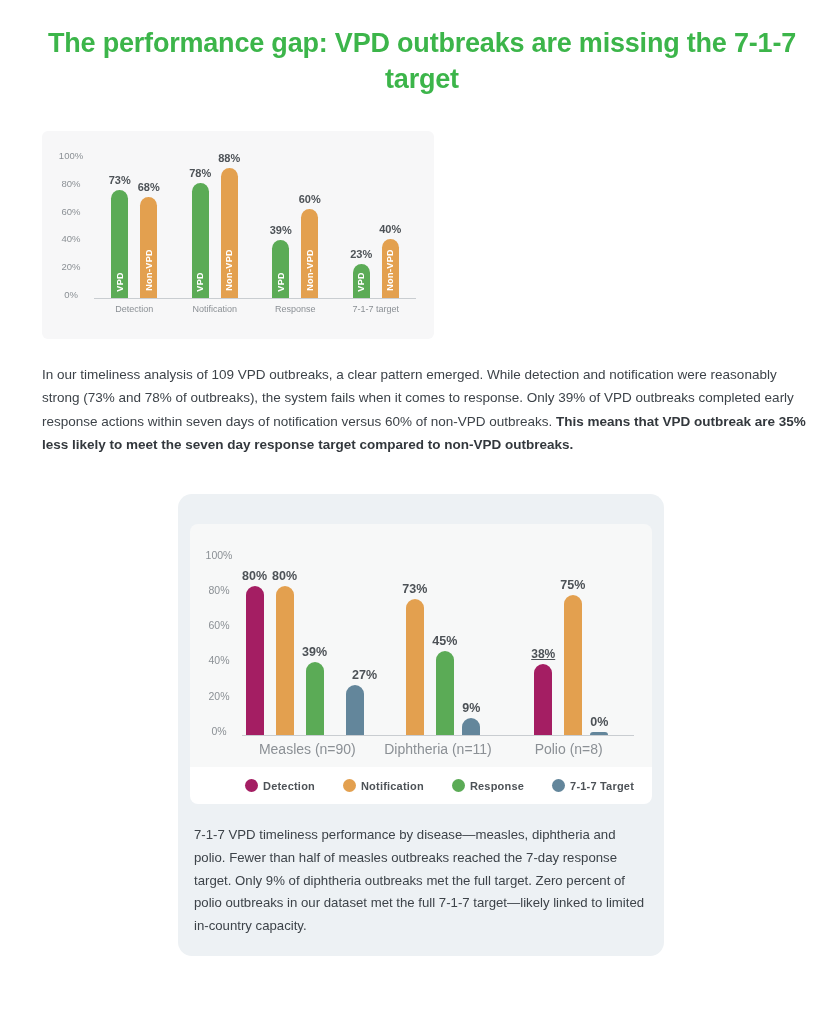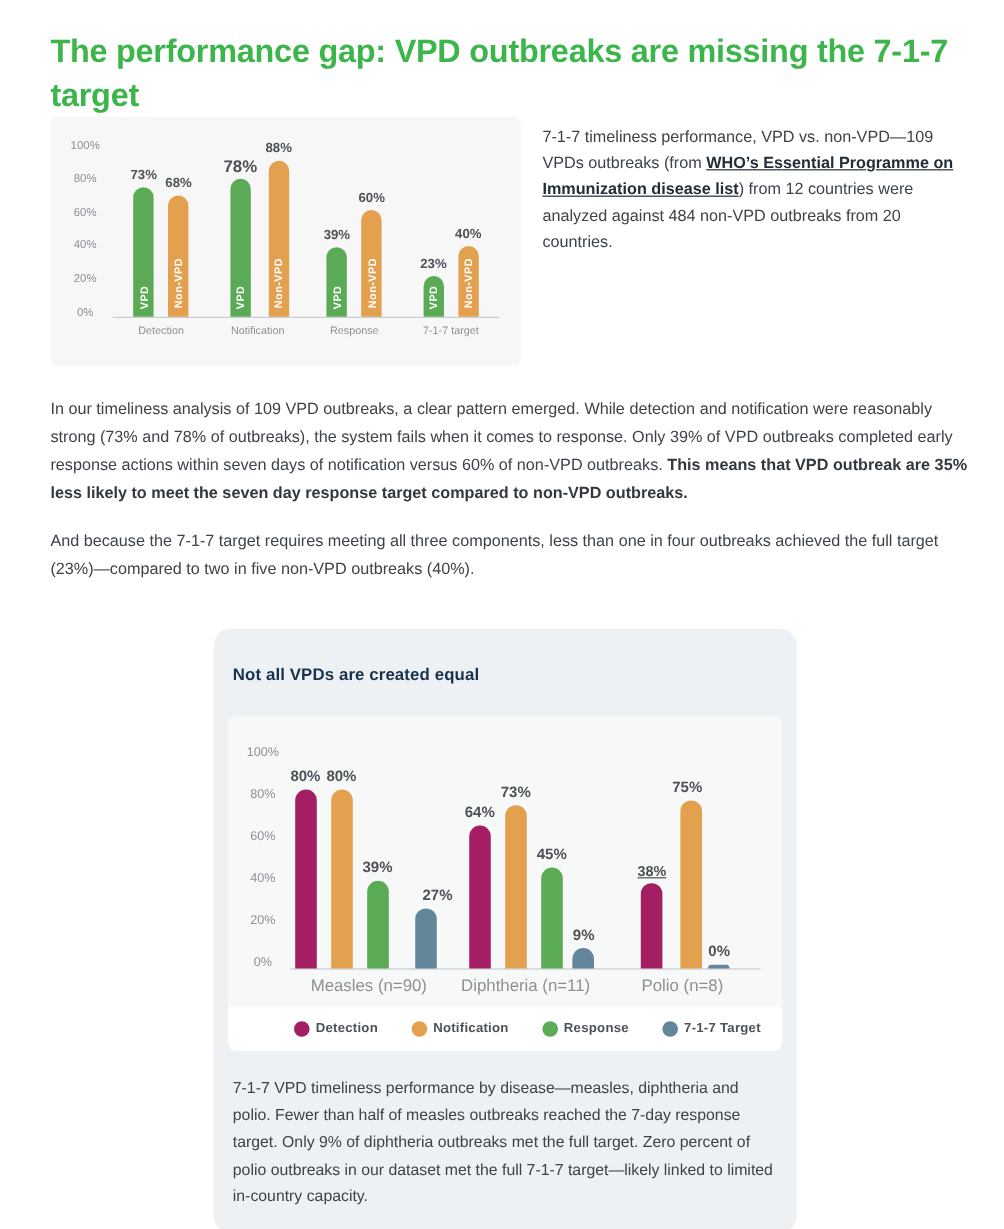--- a/index.html
+++ b/index.html
@@ -8,21 +8,21 @@
     width:837px; min-height:1024px;
     font-family:"Liberation Sans", sans-serif;
     color:#3d4349;
     position:relative;
   }
   .container { padding:26px 30px 0 42px; }
 
   h1.page-title {
     font-size:27px; line-height:1.32; font-weight:800;
     color:#3cb54a; letter-spacing:-0.2px;
-    max-width:760px; 
+    max-width:760px; margin-bottom:34px;text-align:center;
   }
 
   
   .row1 { display:flex; gap:18px; align-items:flex-start; margin-bottom:24px; }
 
   .chart-card {
     width:392px; height:208px; background:#f7f7f8; border-radius:6px;
     padding:20px 18px 0 14px; flex:none;
   }
   .chart-inner { display:flex; gap:8px; }
@@ -119,21 +119,21 @@
                 </div>
                 <div class="bar-col" style="height: 148px;">
                   <div class="bar-val" style="font-size: 11px;">68%</div>
                   <div class="bar" style="height: 101px; width: 17px; background: rgb(227, 160, 79); border-radius: 8.5px 8.5px 0px 0px;">
                     <span class="bar-inside">Non-VPD</span>
                   </div>
                 </div>
               </div>
               <div class="group" style="gap: 7px;">
                 <div class="bar-col" style="height: 148px;">
-                  <div class="bar-val" style="font-size: 14px;">78%</div>
+                  <div class="bar-val" style="font-size: 11px;">78%</div>
                   <div class="bar" style="height: 115px; width: 17px; background: rgb(91, 171, 86); border-radius: 8.5px 8.5px 0px 0px;">
                     <span class="bar-inside">VPD</span>
                   </div>
                 </div>
                 <div class="bar-col" style="height: 148px;">
                   <div class="bar-val" style="font-size: 11px;">88%</div>
                   <div class="bar" style="height: 130px; width: 17px; background: rgb(227, 160, 79); border-radius: 8.5px 8.5px 0px 0px;">
                     <span class="bar-inside">Non-VPD</span>
                   </div>
                 </div>
@@ -169,33 +169,28 @@
             </div>
             <div class="xlabels" style="font-size: 9px;">
               <div class="xlabel">Detection</div>
               <div class="xlabel">Notification</div>
               <div class="xlabel">Response</div>
               <div class="xlabel">7-1-7 target</div>
             </div>
           </div>
         </div>
     </div>
-    <p class="chart1-caption">
-      <span>7-1-7 timeliness performance, VPD vs. non-VPD—109 VPDs outbreaks (from </span><a>WHO’s Essential Programme on Immunization disease list</a><span>) from 12 countries were analyzed against 484 non-VPD outbreaks from 20 countries.</span>
-    </p>
   </div>
 
   <p class="para">
     <span>In our timeliness analysis of 109 VPD outbreaks, a clear pattern emerged. While detection and notification were reasonably strong (73% and 78% of outbreaks), the system fails when it comes to response. Only 39% of VPD outbreaks completed early response actions within seven days of notification versus 60% of non-VPD outbreaks. </span><b>This means that VPD outbreak are 35% less likely to meet the seven day response target compared to non-VPD outbreaks.</b>
   </p>
 
-  <p class="para">And because the 7-1-7 target requires meeting all three components, less than one in four outbreaks achieved the full target (23%)—compared to two in five non-VPD outbreaks (40%).</p>
 
   <div class="big-card">
-    <div class="big-card-title">Not all VPDs are created equal</div>
     <div class="inner-panel">
       <div class="inner-plot">
         <div class="chart-inner" id="chart2">
             <div class="yaxis" style="height: 186px; font-size: 10.5px;">
               <span>100%</span>
               <span>80%</span>
               <span>60%</span>
               <span>40%</span>
               <span>20%</span>
               <span>0%</span>
@@ -215,42 +210,38 @@
                     <div class="bar-val" style="font-size: 12.5px;">39%</div>
                     <div class="bar" style="height: 73px; width: 18px; background: rgb(91, 171, 86); border-radius: 9px 9px 0px 0px;"></div>
                   </div>
                   <div class="bar-col" style="height: 186px;">
                     <div class="bar-val" style="font-size: 12.5px; margin-left: 20px;">27%</div>
                     <div class="bar" style="height: 50px; width: 18px; background: rgb(99, 134, 155); border-radius: 9px 9px 0px 0px;"></div>
                   </div>
                 </div>
                 <div class="group" style="gap: 5px;">
                   <div class="bar-col" style="height: 186px;">
-                    <div class="bar-val" style="font-size: 12.5px;">64%</div>
-                    <div class="bar" style="height: 119px; width: 18px; background: rgb(164, 30, 99); border-radius: 9px 9px 0px 0px;"></div>
-                  </div>
-                  <div class="bar-col" style="height: 186px;">
                     <div class="bar-val" style="font-size: 12.5px;">73%</div>
                     <div class="bar" style="height: 136px; width: 18px; background: rgb(227, 160, 79); border-radius: 9px 9px 0px 0px;"></div>
                   </div>
                   <div class="bar-col" style="height: 186px;">
                     <div class="bar-val" style="font-size: 12.5px;">45%</div>
                     <div class="bar" style="height: 84px; width: 18px; background: rgb(91, 171, 86); border-radius: 9px 9px 0px 0px;"></div>
                   </div>
                   <div class="bar-col" style="height: 186px;">
                     <div class="bar-val" style="font-size: 12.5px;">9%</div>
                     <div class="bar" style="height: 17px; width: 18px; background: rgb(99, 134, 155); border-radius: 9px 9px 0px 0px;"></div>
                   </div>
                 </div>
                 <div class="group" style="gap: 5px;">
                   <div class="bar-col" style="height: 186px;">
                     <div class="bar-val" style="font-size: 12px; text-decoration: underline;">38%</div>
                     <div class="bar" style="height: 71px; width: 18px; background: rgb(164, 30, 99); border-radius: 9px 9px 0px 0px;"></div>
                   </div>
-                  <div class="bar-col" style="height: 186px; align-items: flex-end;">
+                  <div class="bar-col" style="height: 186px;">
                     <div class="bar-val" style="font-size: 12.5px;">75%</div>
                     <div class="bar" style="height: 140px; width: 18px; background: rgb(227, 160, 79); border-radius: 9px 9px 0px 0px;"></div>
                   </div>
                   <div class="bar-col" style="height: 186px;">
                     <div class="bar-val" style="font-size: 12.5px;">0%</div>
                     <div class="bar" style="height: 3px; width: 18px; background: rgb(99, 134, 155); border-radius: 9px 9px 0px 0px;"></div>
                   </div>
                 </div>
               </div>
               <div class="xlabels" style="font-size: 14px;">

